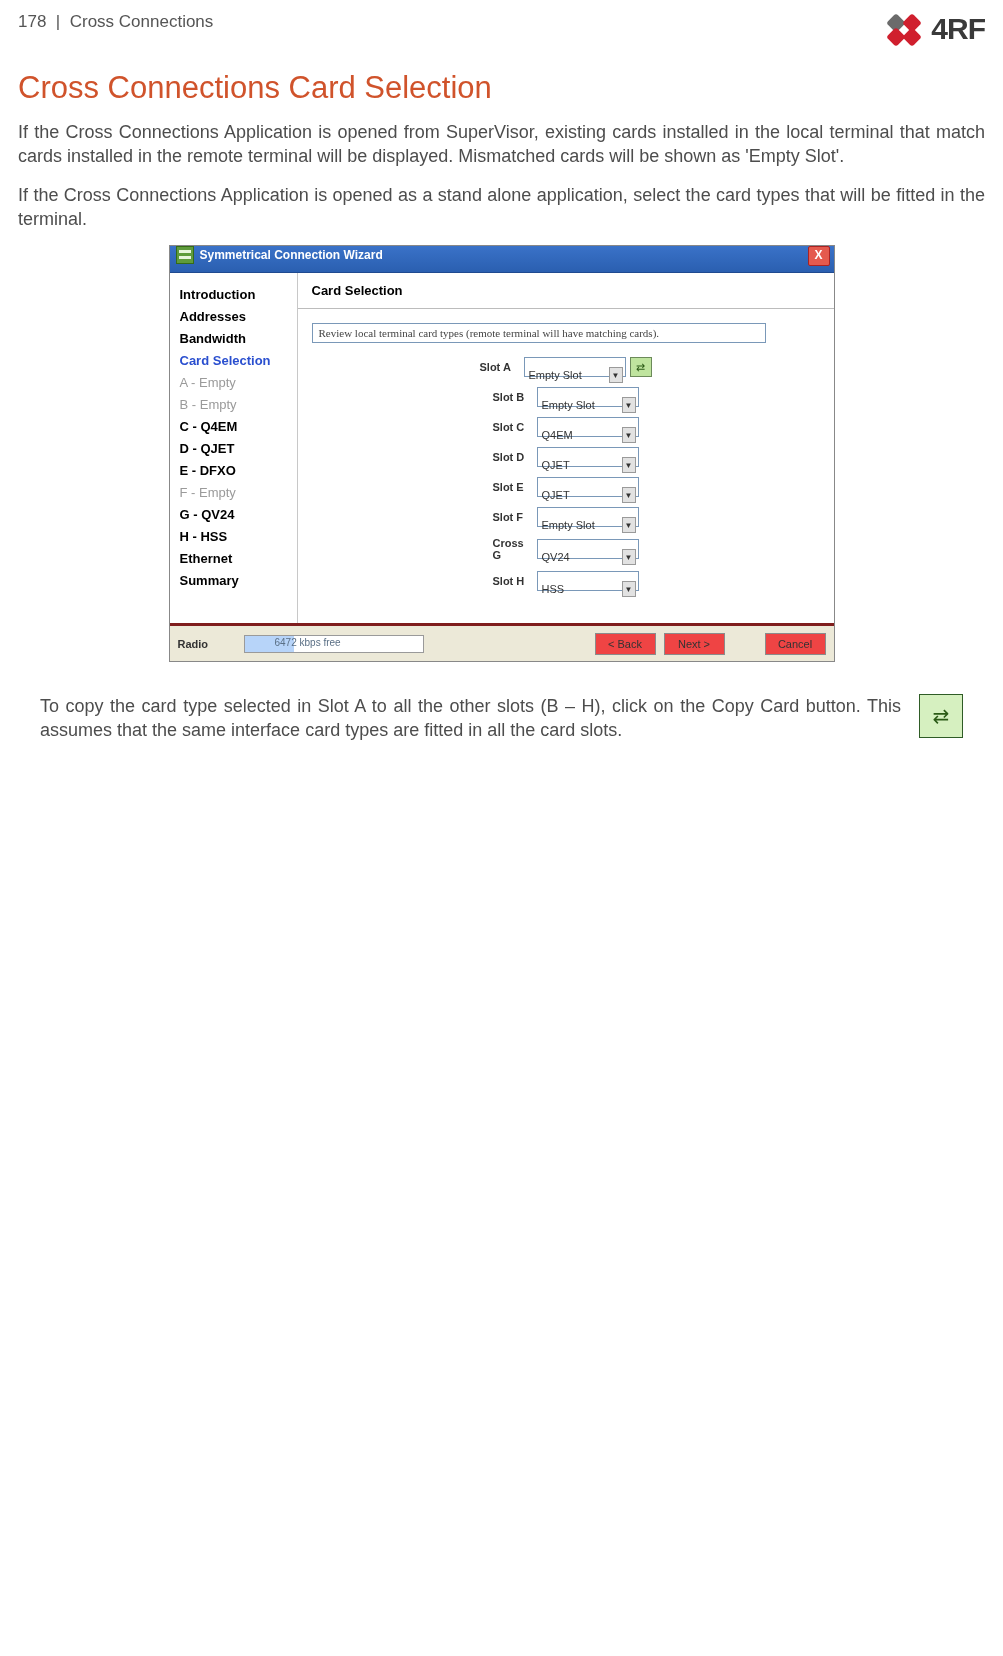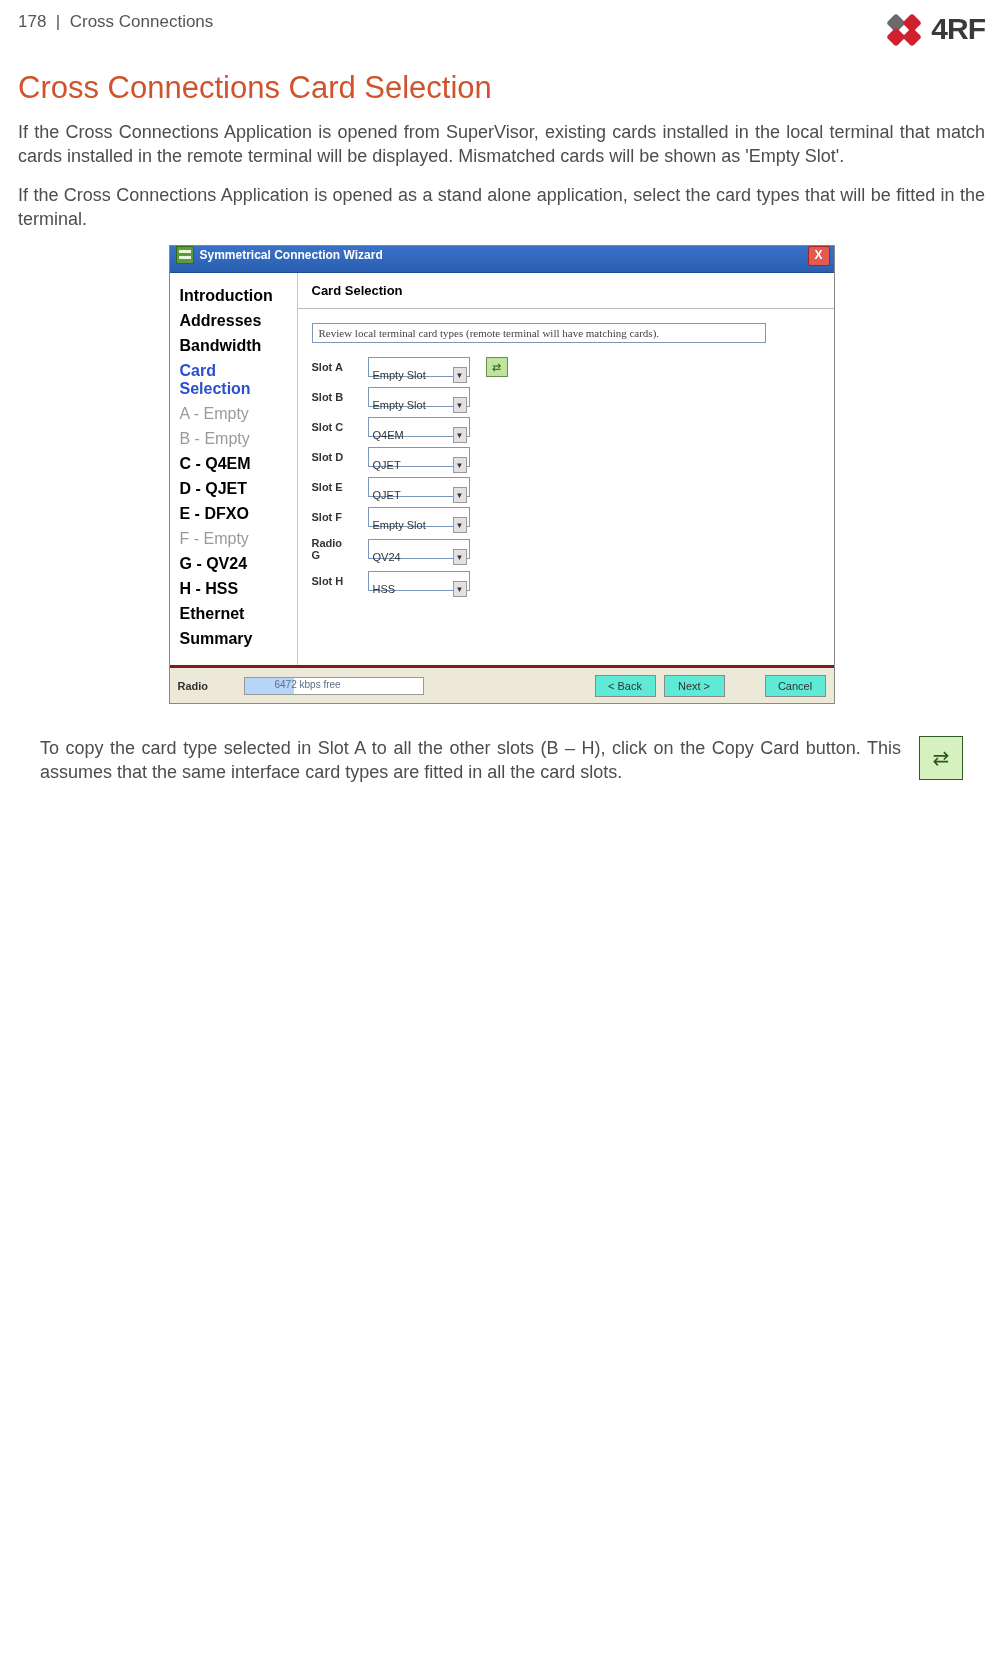--- a/index.html
+++ b/index.html
@@ -130,21 +130,21 @@
 
   .wiz-body {
     display:flex;
     background:#fff;
   }
   .sidebar {
     width: 128px;
     background:#fff;
     border-right:1px solid #c8c8c8;
     padding: 14px 16px 10px 10px;
-    font-size:16px;
+    font-size:13px;
     box-sizing:border-box;
   }
   .sidebar div {
     margin-bottom:7px;
     color:#000;
     font-weight:bold;
   }
   .sidebar .grey { color:#9a9a9a; font-weight:normal; }
   .sidebar .blue { color:#2a4fcf; }
 
@@ -170,23 +170,24 @@
     background:#fff;
     padding:3px 6px;
     font-size:11px;
     color:#444;
     margin-bottom:14px;
     font-family: "Times New Roman", serif;
   }
   .slot-row {
     display:flex;
     align-items:center;
-    gap:16px;
+    gap:4px;
     margin-bottom:10px;
     font-size:11px;
+    justify-content:center;
   }
   .slot-row label { width:40px; font-weight:bold; }
   .slot-select {
     width:102px;
     border:1px solid #7a98b8;
     background:#fff;
     height:20px;
     display:flex;
     align-items:center;
     justify-content:space-between;
@@ -236,21 +237,21 @@
     background:#b7d4f9;
   }
   .capacity .txt {
     position:absolute; left:30px; top:1px;
     color:#5a6f85;
   }
   .wiz-footer .spacer { flex:1; }
   .nav-btn {
     width:61px;height:22px;
     border:1px solid #8b8b8b;
-    background:#5eead4;
+    background:#ef4444;
     margin-left:8px;
     font-size:11px;
     display:flex;align-items:center;justify-content:center;
     box-sizing:border-box;
   }
   .nav-btn.cancel { margin-left:40px; }
 
   .copy-block {
     display:flex;
     align-items:flex-start;
@@ -383,21 +384,21 @@
               </div>
             </div>
             <div class="slot-row">
               <label>Slot F</label>
               <div class="slot-select">
                 <span>Empty Slot</span>
                 <span class="arrow">▼</span>
               </div>
             </div>
             <div class="slot-row">
-              <label>Radio G</label>
+              <label>Cross G</label>
               <div class="slot-select">
                 <span>QV24</span>
                 <span class="arrow">▼</span>
               </div>
             </div>
             <div class="slot-row">
               <label>Slot H</label>
               <div class="slot-select">
                 <span>HSS</span>
                 <span class="arrow">▼</span>

